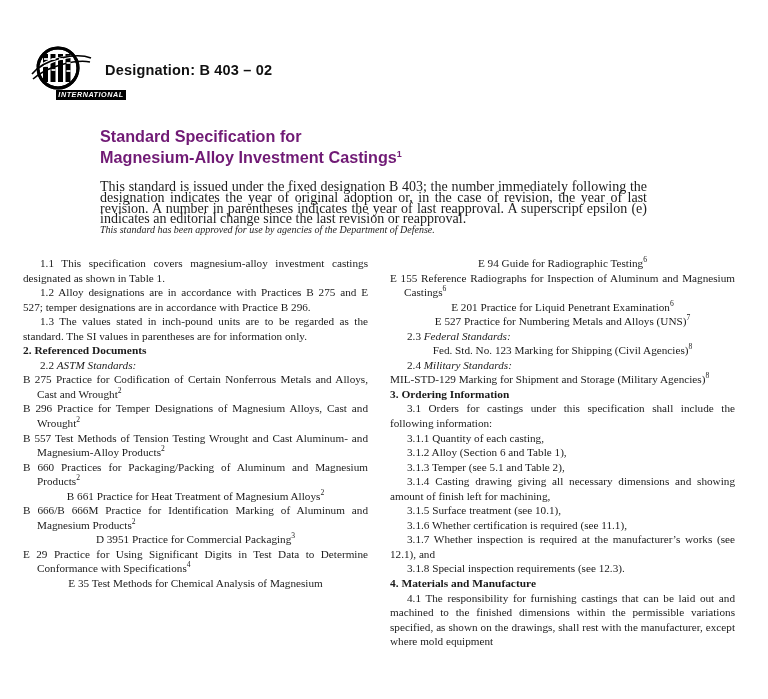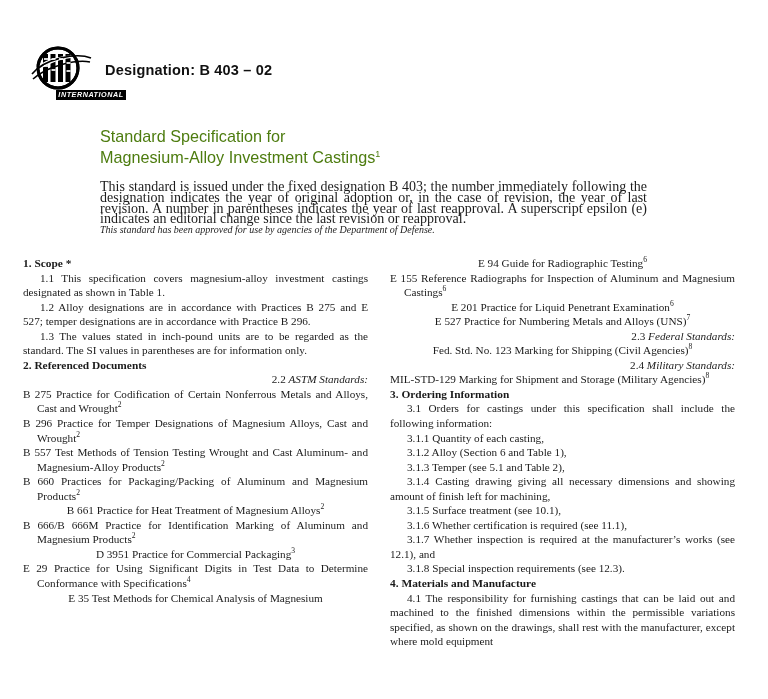--- a/index.html
+++ b/index.html
@@ -72,24 +72,24 @@
 
   
   .title-block {
     position: absolute;
     left: 100px;
     top: 126px;
     width: 560px;
   }
   .doc-title {
     font-family: "Liberation Sans", sans-serif;
-    font-weight: normal;
+    font-weight: bold;
     font-size: 16.2px;
     line-height: 20.5px;
-    color: #4d7c0f;
+    color: #701a75;
     margin: 0;
   }
   .doc-title sup {
     font-size: 9px;
     vertical-align: super;
     line-height: 0;
   }
 
   
   .disclaimer {
@@ -157,21 +157,21 @@
     padding-left: 14px;
     text-indent: -14px;
     text-align: justify;
   }
   p.ref.nojust { text-align: center; }
 
   p.subhead {
     margin: 0;
     text-indent: 17px;
     font-style: italic;
-    text-align: right;
+    text-align: left;
   }
   p.subhead .num { font-style: normal; }
 
   sup {
     font-size: 7.6px;
     vertical-align: super;
     line-height: 0;
   }
 </style>
 </head>
@@ -223,21 +223,20 @@
 
   <div class="disclaimer">
     <p>This standard is issued under the fixed designation B 403; the number immediately following the designation indicates the year of original adoption or, in the case of revision, the year of last revision. A number in parentheses indicates the year of last reapproval. A superscript epsilon (e) indicates an editorial change since the last revision or reapproval.</p>
   </div>
   <div class="dod-note">This standard has been approved for use by agencies of the Department of Defense.</div>
 
   <div class="columns">
 
     <div class="col col-left">
 
-      <h2 class="sec">1. Scope *</h2>
       <p class="para">1.1 This specification covers magnesium-alloy investment castings designated as shown in Table 1.</p>
       <p class="para">1.2 Alloy designations are in accordance with Practices B 275 and E 527; temper designations are in accordance with Practice B 296.</p>
       <p class="para">1.3 The values stated in inch-pound units are to be regarded as the standard. The SI values in parentheses are for information only.</p>
 
       <h2 class="sec sec-gap">2. Referenced Documents</h2>
       <p class="subhead">
         <span class="num">2.2 </span><span>ASTM Standards:</span>
       </p>
 
       <p class="ref"><span>B 275  Practice for Codification of Certain Nonferrous Metals and Alloys, Cast and Wrought</span><sup>2</sup></p>

